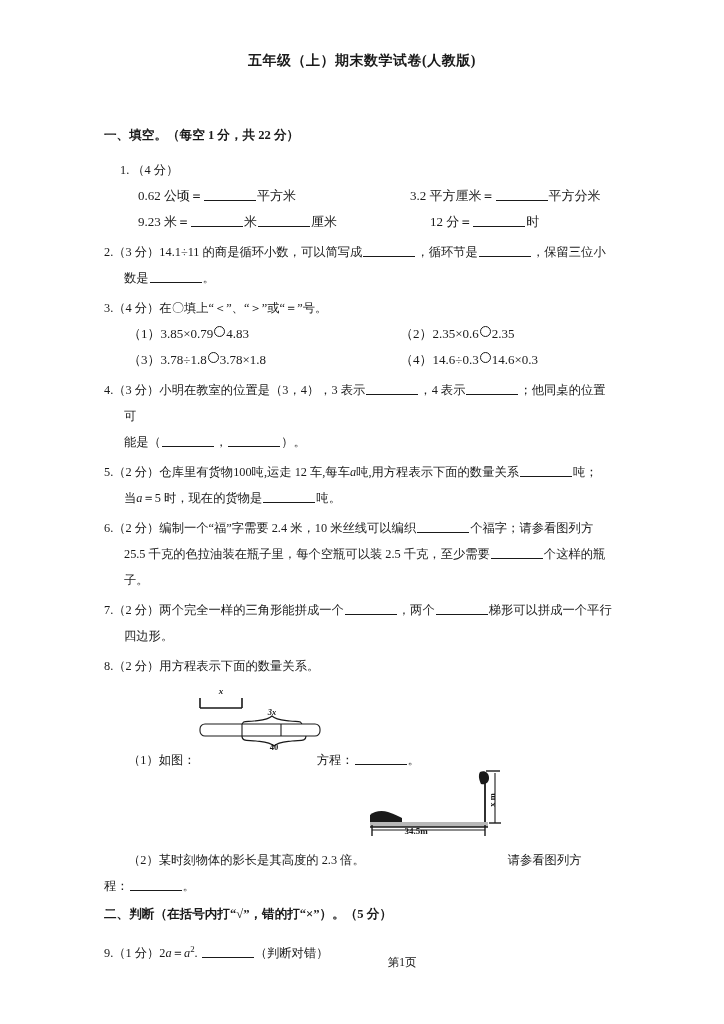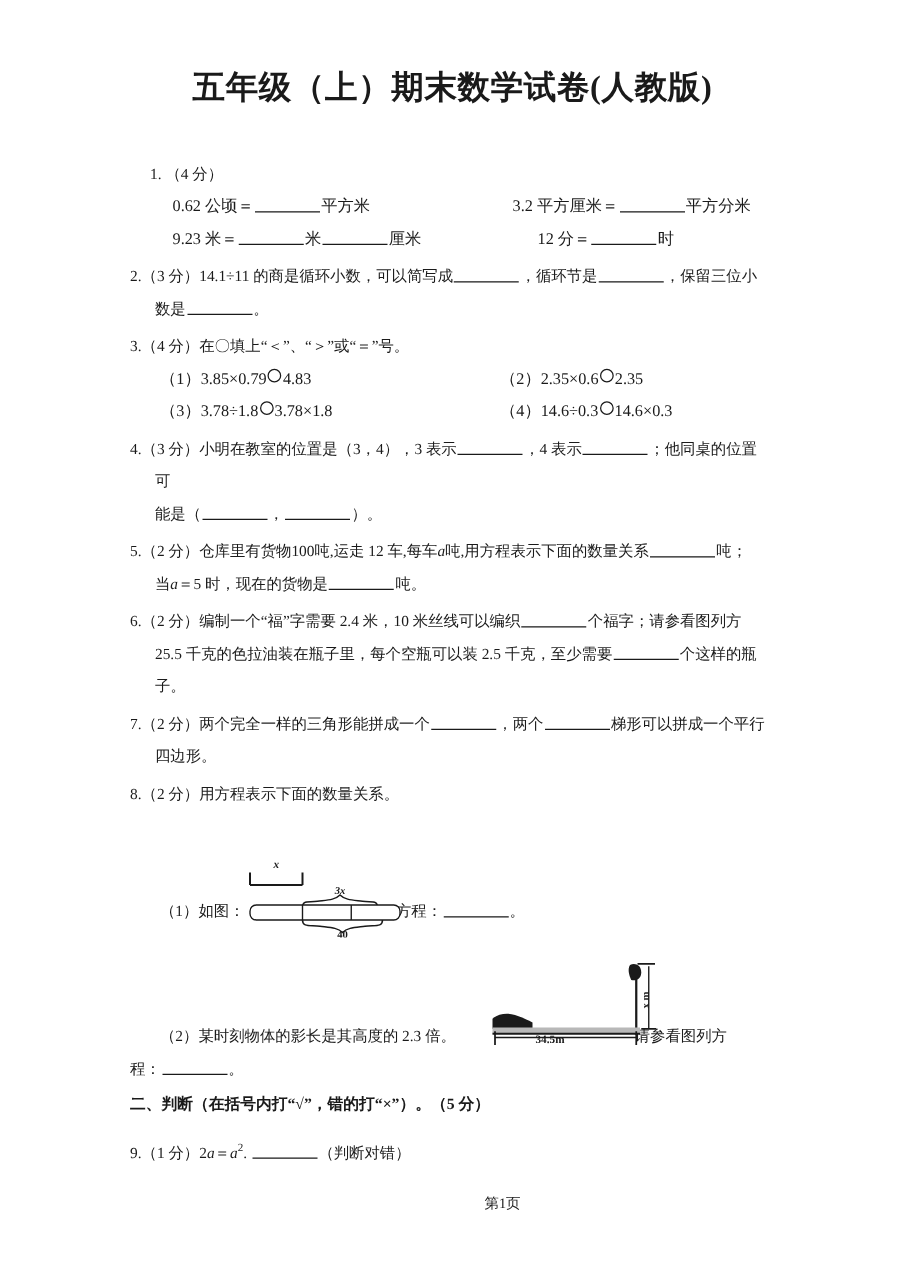--- a/index.html
+++ b/index.html
@@ -19,21 +19,21 @@
     position: absolute;
     left: 0; top: 0;
     width: 724px;
     height: 1024px;
   }
   .doc-title {
     position: absolute;
     left: 0; top: 52px;
     width: 724px;
     text-align: center;
-    font-size: 26px;
+    font-size: 14px;
     font-weight: bold;
     letter-spacing: 0.5px;
   }
   .content {
     position: absolute;
     left: 104px;
     top: 126px;
     width: 512px;
   }
   .section-head {
@@ -92,21 +92,21 @@
     left: 196px;
     top: 682px;
     width: 160px;
     height: 68px;
   }
   .fig-bar svg { display: block; }
 
   
   .fig-shadow {
     position: absolute;
-    left: 392px;
+    left: 368px;
     top: 766px;
     width: 145px;
     height: 74px;
     text-decoration: underline;
   }
   .fig-shadow svg { display: block; }
   .footer {
     position: absolute;
     left: 0;
     top: 955px;
@@ -119,20 +119,21 @@
 </style>
 </head>
 <body>
 
 <div class="page">
 
   <div class="doc-title">五年级（上）期末数学试卷(人教版)</div>
 
   <div class="content">
 
+    <div class="section-head">一、填空。（每空 1 分，共 22 分）</div>
 
     <div class="q">
       <div class="q-body">
         <span>1.</span>
         <span>（4 分）</span>
       </div>
       <div class="row2">
         <div class="c1 pad-l34">
           <span>0.62 公顷＝</span><span class="fill"></span><span>平方米</span>
         </div>

